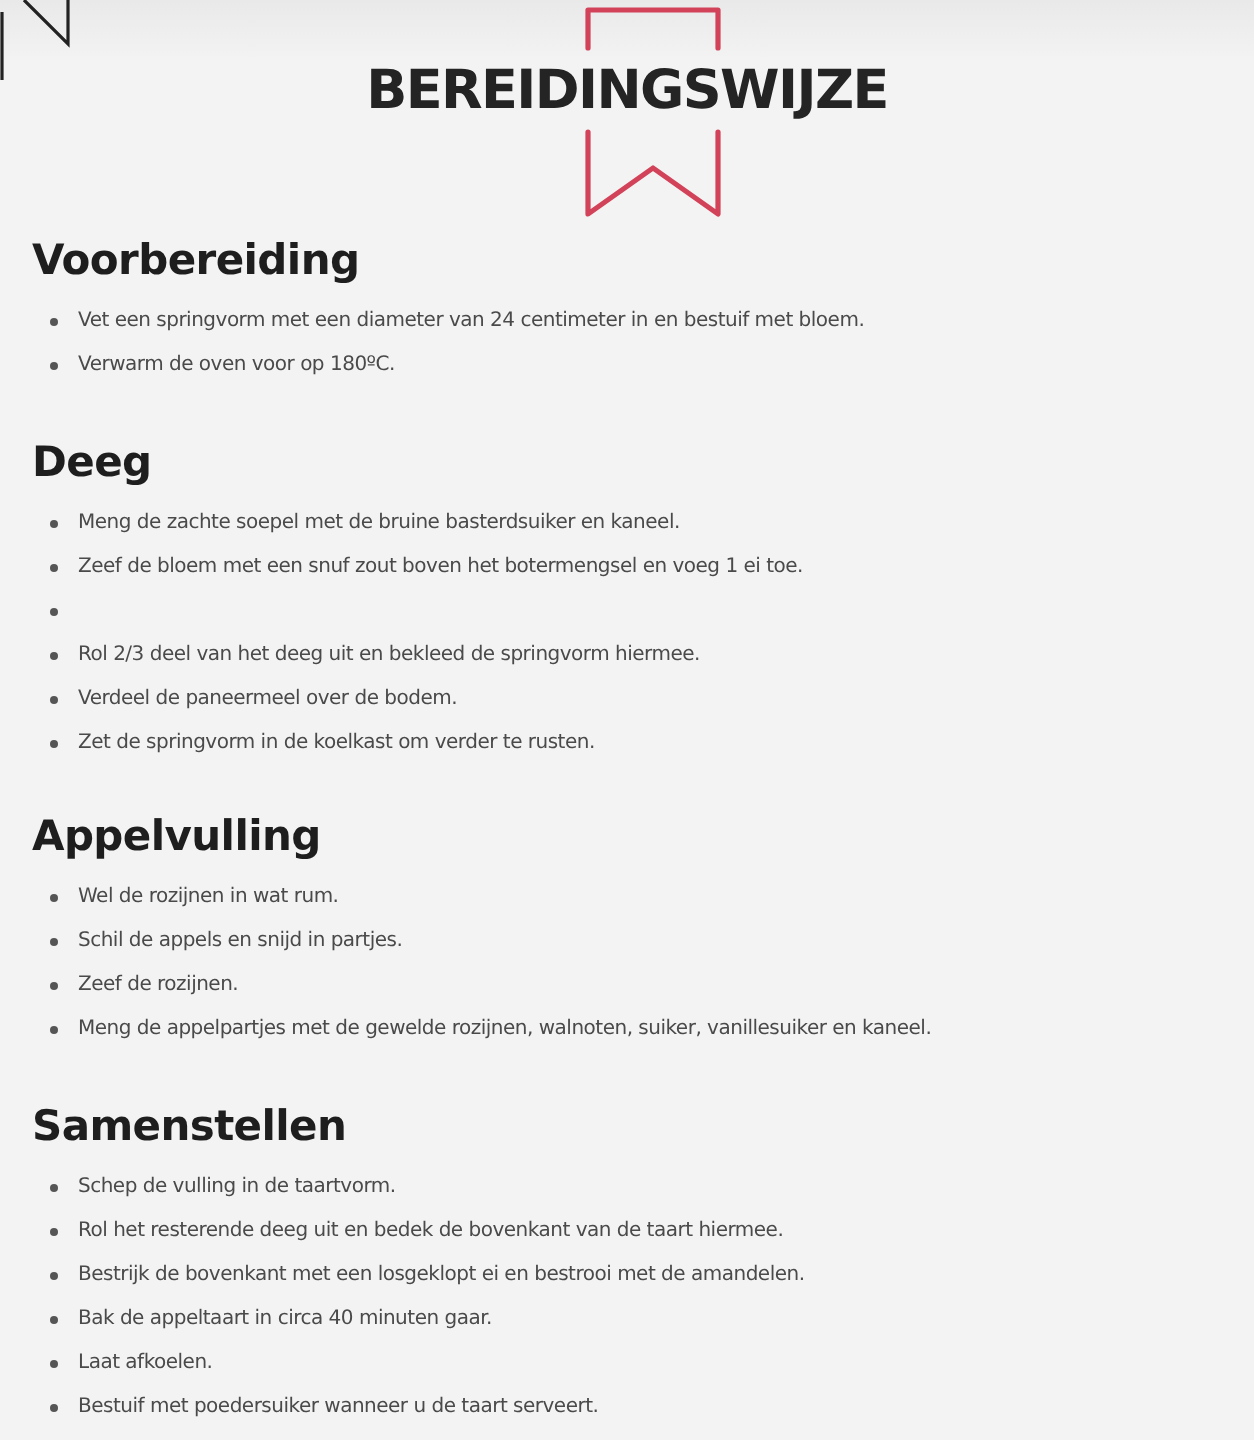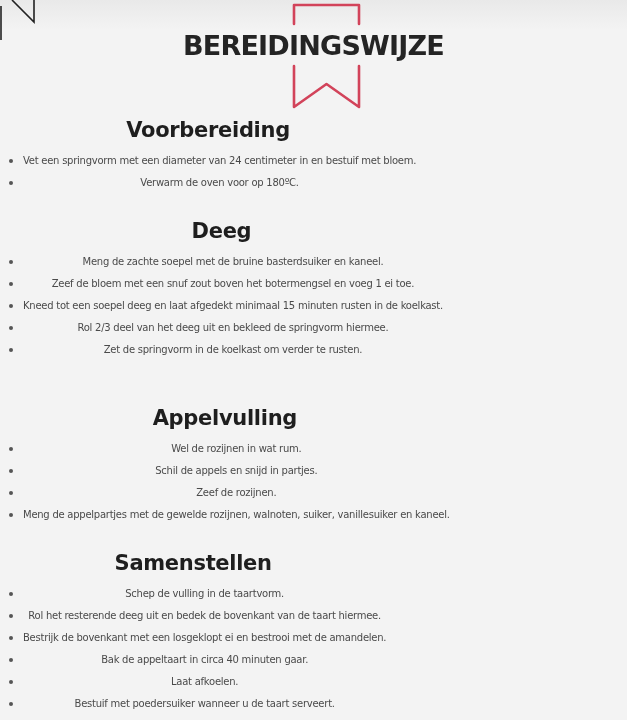--- a/index.html
+++ b/index.html
@@ -40,21 +40,21 @@
       top: 28px;
       text-align: center;
       font-family: "DejaVu Sans", sans-serif;
       font-weight: bold;
       font-size: 27px;
       letter-spacing: -0.8px;
       color: #242424;
       line-height: 36px;
     }
     .section {
-      text-align: center;
+      padding-left: 16px;
     }
     .section h2 {
       margin: 0;
       font-family: "DejaVu Sans", sans-serif;
       font-weight: 600;
       font-size: 21px;
       letter-spacing: -0.3px;
       color: #1e1e1e;
       line-height: 30px;
     }
@@ -109,22 +109,23 @@
     <li><span class="bullet"></span><span>Vet een springvorm met een diameter van 24 centimeter in en bestuif met bloem.</span></li>
     <li><span class="bullet"></span><span>Verwarm de oven voor op 180ºC.</span></li>
   </ul>
 </div>
 
 <div class="section" id="sec-deeg">
   <h2>Deeg</h2>
   <ul>
     <li><span class="bullet"></span><span>Meng de zachte soepel met de bruine basterdsuiker en kaneel.</span></li>
     <li><span class="bullet"></span><span>Zeef de bloem met een snuf zout boven het botermengsel en voeg 1 ei toe.</span></li>
-    <li><span class="bullet"></span><span>Kneed tot een soepel deeg en laat afgedekt minimaal 15 minuten rusten in de koelkast.</span></li>
+    <li><span class="bullet"></span></li>
     <li><span class="bullet"></span><span>Rol 2/3 deel van het deeg uit en bekleed de springvorm hiermee.</span></li>
+    <li><span class="bullet"></span><span>Verdeel de paneermeel over de bodem.</span></li>
     <li><span class="bullet"></span><span>Zet de springvorm in de koelkast om verder te rusten.</span></li>
   </ul>
 </div>
 
 <div class="section" id="sec-appel">
   <h2>Appelvulling</h2>
   <ul>
     <li><span class="bullet"></span><span>Wel de rozijnen in wat rum.</span></li>
     <li><span class="bullet"></span><span>Schil de appels en snijd in partjes.</span></li>
     <li><span class="bullet"></span><span>Zeef de rozijnen.</span></li>

